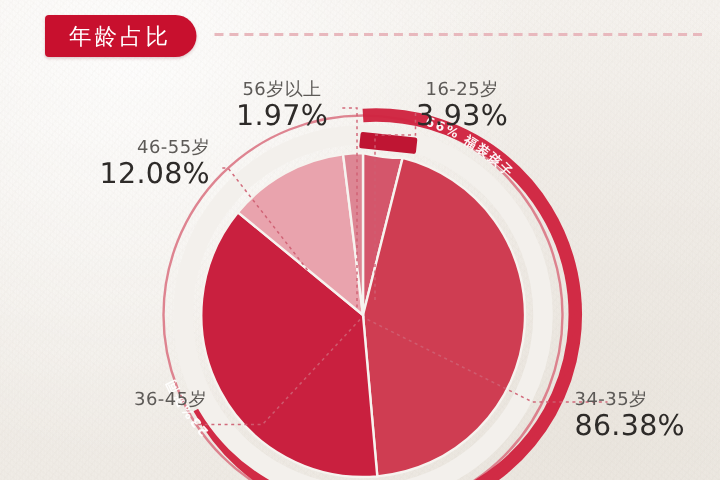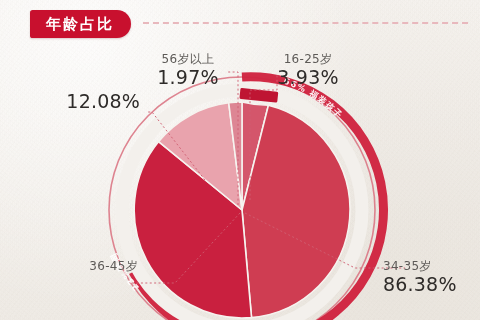--- a/index.html
+++ b/index.html
@@ -28,21 +28,21 @@
   .badge{
     position:absolute;left:30px;top:10px;
     height:28px;padding:0 17px 0 16px;
     display:flex;align-items:center;
     background:#c8102e;
     border-radius:3px 16px 16px 3px;
     box-shadow:0 1px 2px rgba(120,20,35,.22);
     letter-spacing:2px;
   }
   .badge-text{
-    color:#fff;font-size:15px;font-weight:700;
+    color:#fff;font-size:15px;font-weight:400;
     font-family:"DejaVu Sans","Liberation Sans",sans-serif;
     line-height:1;white-space:nowrap;
   }
   .badge-rule{
     position:absolute;left:143px;top:22px;width:325px;height:0;
     border-top:2px dashed #e8b8bd;
   }
 
   
   #chart{position:absolute;left:0;top:0;}
@@ -128,20 +128,21 @@
     <div class="cat">56岁以上</div>
     <div class="val">1.97%</div>
   </div>
 
   <div class="cal center" style="left:262px;top:52px;width:92px;">
     <div class="cat">16-25岁</div>
     <div class="val">3.93%</div>
   </div>
 
   <div class="cal left" style="left:28px;top:91px;width:112px;">
+    <div class="cat">46-55岁</div>
     <div class="val">12.08%</div>
   </div>
 
   <div class="cal left" style="left:26px;top:259px;width:112px;">
     <div class="cat">36-45岁</div>
   </div>
 
   <div class="cal right" style="left:383px;top:259px;width:95px;">
     <div class="cat">34-35岁</div>
     <div class="val">86.38%</div>

